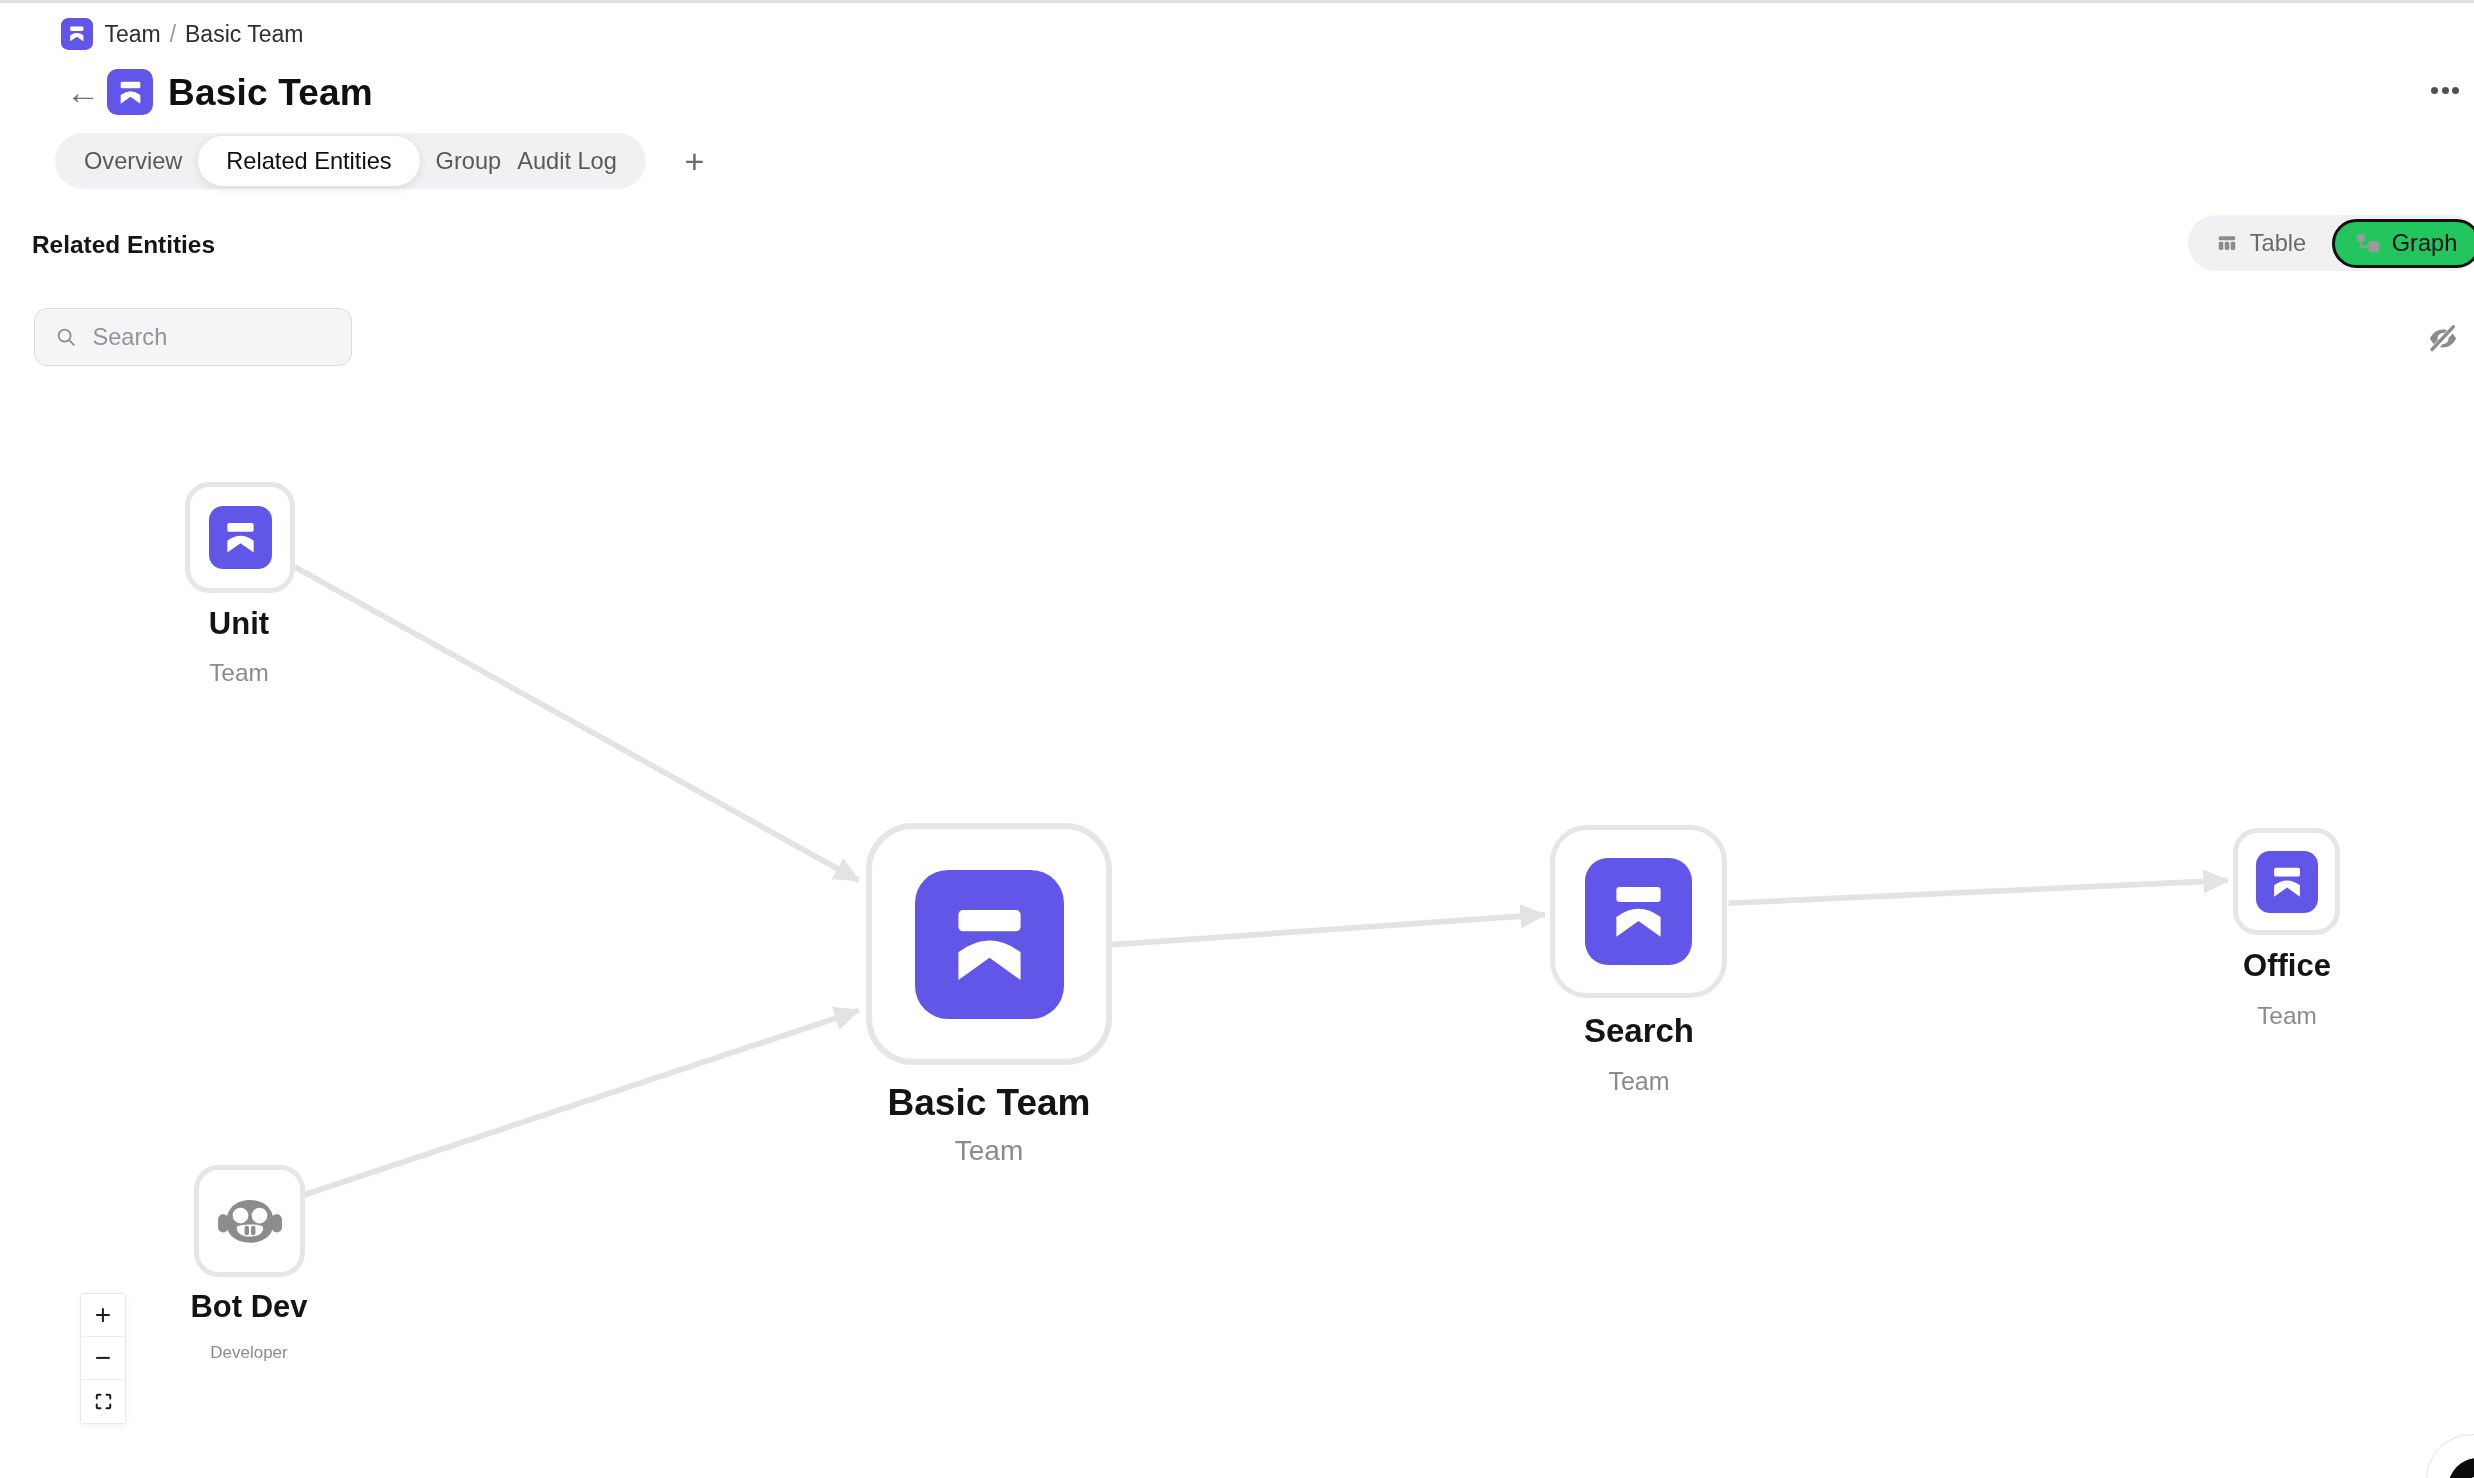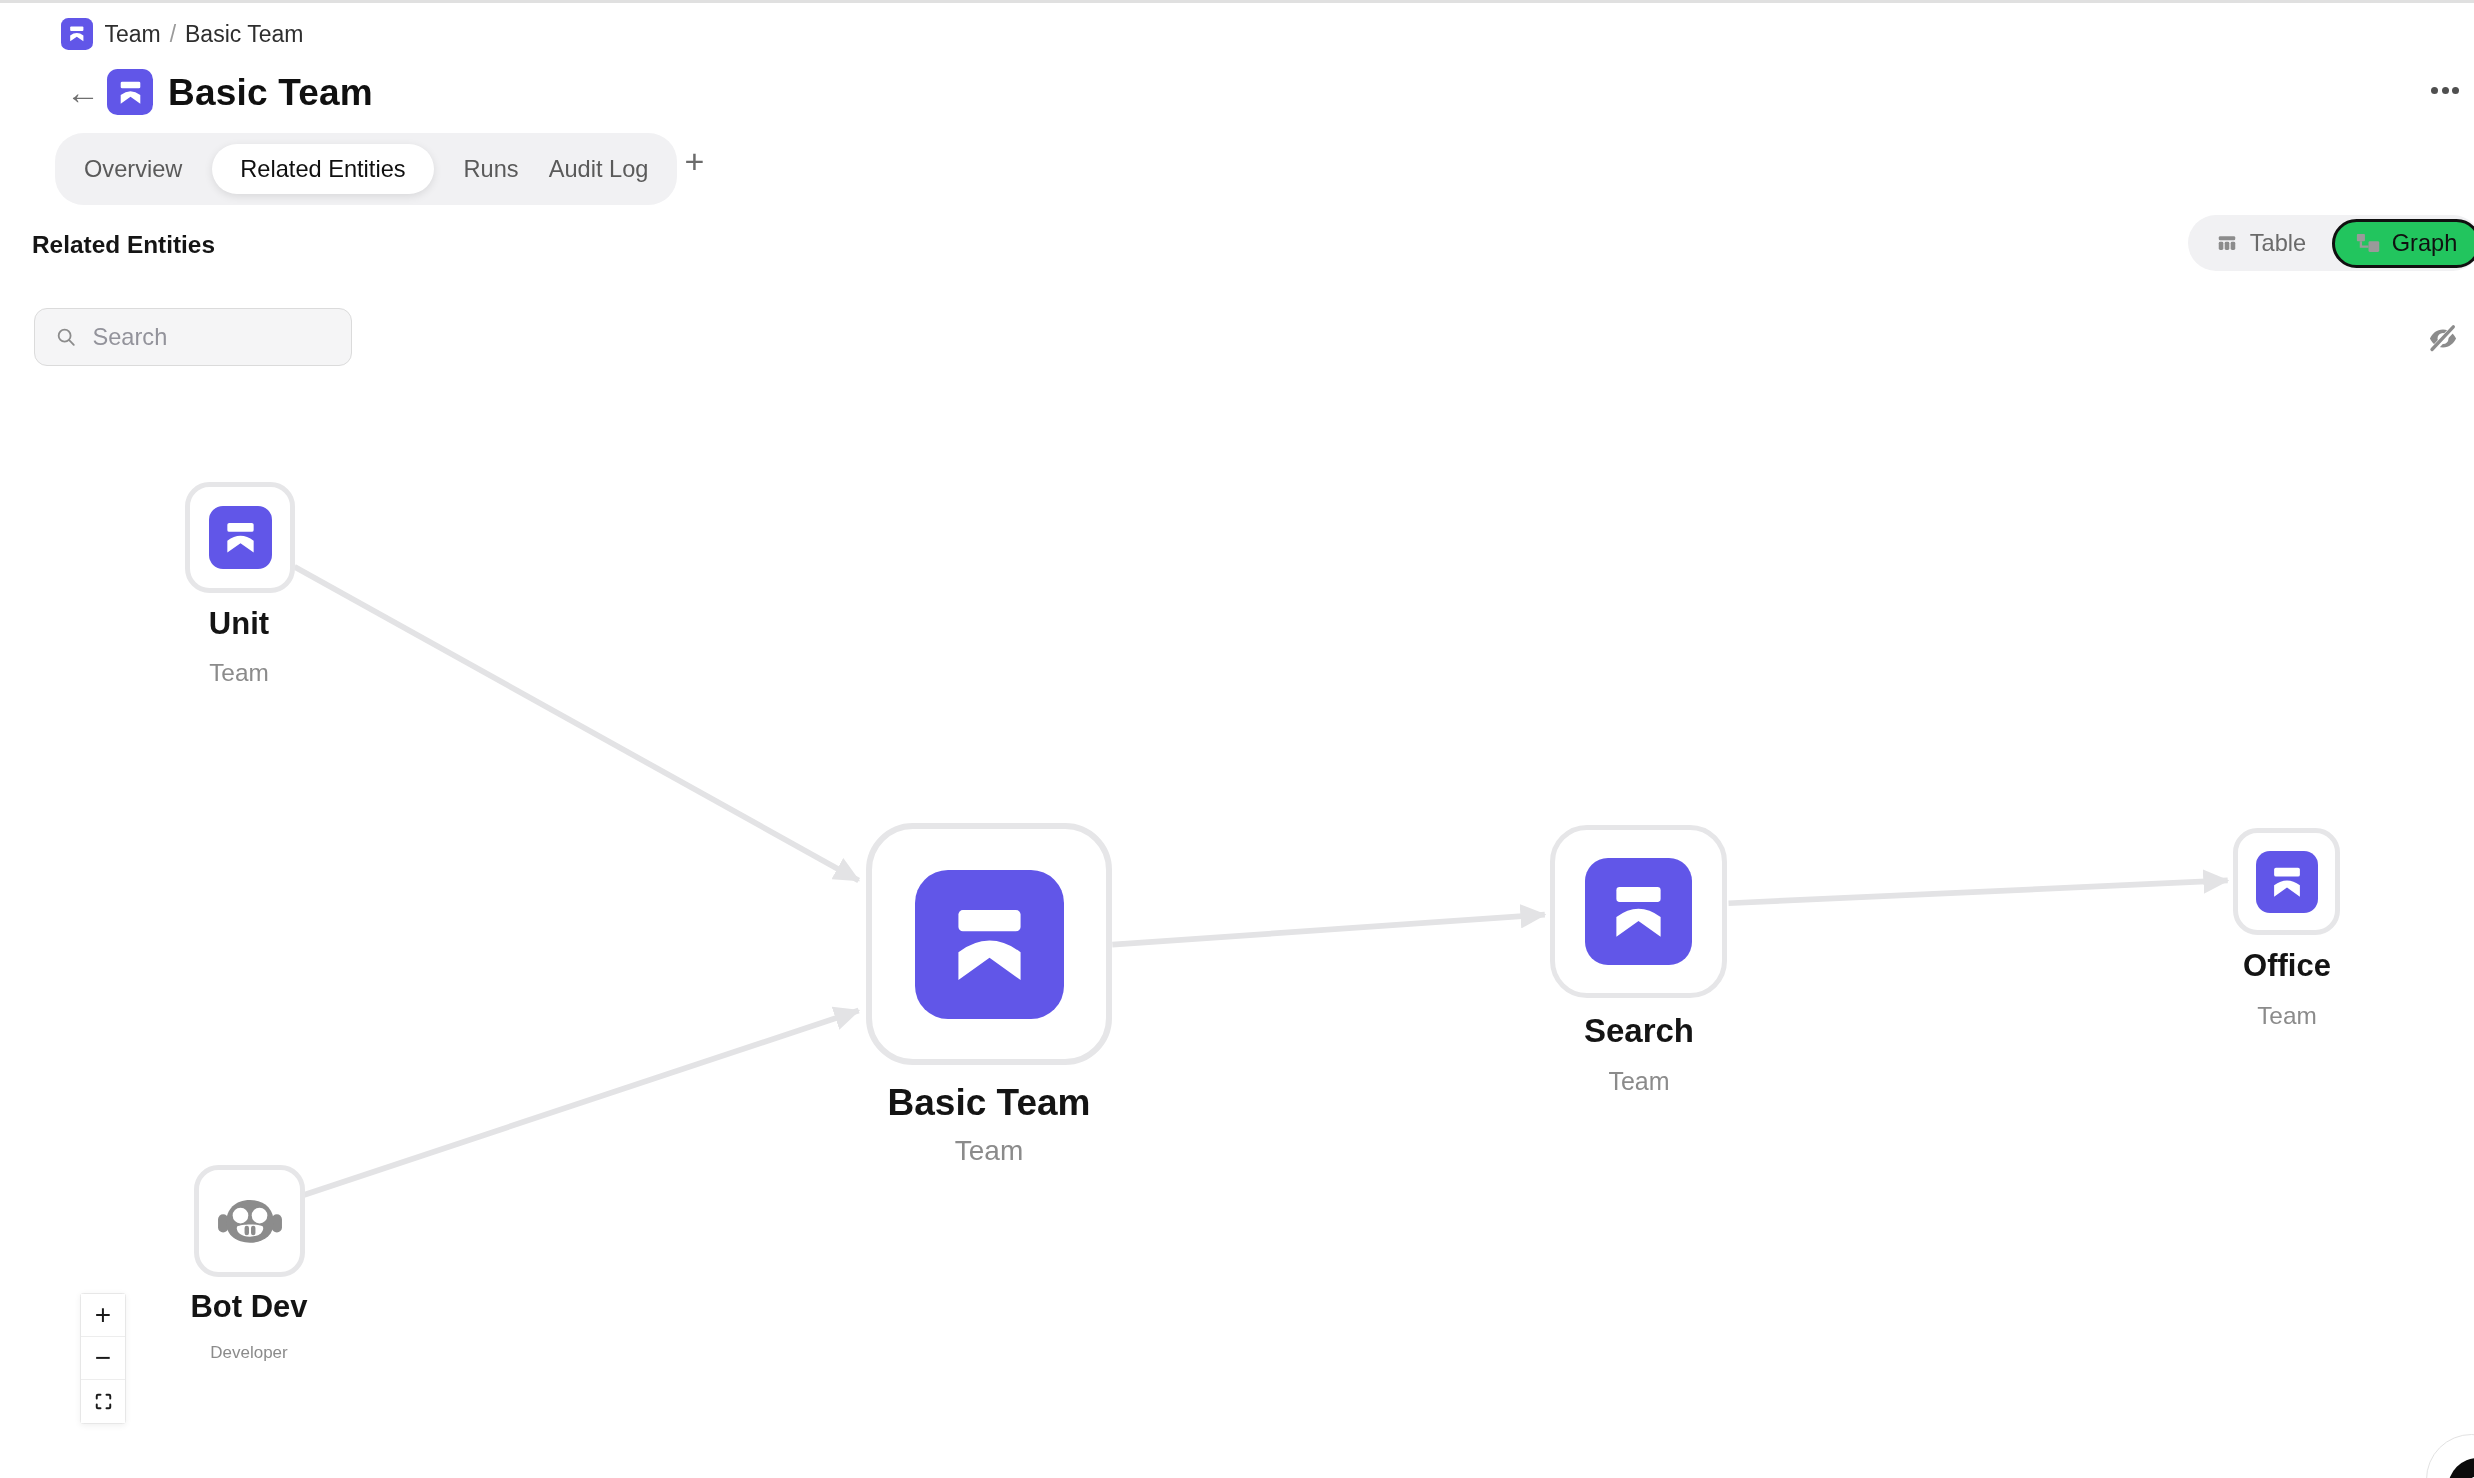--- a/index.html
+++ b/index.html
@@ -22,22 +22,22 @@
   .back-btn{position:absolute;left:65px;top:73px;width:36px;height:39px;font-size:34px;color:#6f6f6f;
     display:flex;align-items:center;justify-content:center;cursor:pointer;background:none;border:none;padding:0;}
   .title-icon{position:absolute;left:107px;top:69px;width:46px;height:46px;border-radius:10.6px;background:#6156E8;
     display:flex;align-items:center;justify-content:center;}
   .title-icon svg{width:35px;height:35px;}
   .page-title{position:absolute;left:168px;top:72px;font-size:37px;font-weight:600;color:#101010;letter-spacing:0.2px;}
   .more-btn{position:absolute;left:2431px;top:81px;display:flex;gap:3.3px;align-items:center;height:19.5px;cursor:pointer;}
   .more-btn .dot{width:7.3px;height:7.3px;border-radius:50%;background:#4f4f4f;}
 
   
-  .tabbar{position:absolute;left:55px;top:133px;height:72px;display:inline-flex;align-items:center;
-    background:#F1F1F3;border-radius:28.5px;padding:0 29px;gap:30px;}
+  .tabbar{position:absolute;left:55px;top:133px;height:56px;display:inline-flex;align-items:center;
+    background:#F1F1F3;border-radius:28.5px;padding:0 29px;gap:16px;}
   .tab{font-size:23.6px;color:#5a5a5a;white-space:nowrap;cursor:pointer;}
   .tab.active{background:#ffffff;color:#0f0f0f;border-radius:25px;padding:11.4px 28px;
     box-shadow:0 2.4px 8.1px rgba(0,0,0,.10);font-weight:500;}
   .tab-add{position:absolute;left:670px;top:137px;width:49px;height:49px;font-size:34px;color:#6b6b6b;
     display:flex;align-items:center;justify-content:center;cursor:pointer;background:none;border:none;font-weight:300;}
 
   
   .section-title{position:absolute;left:32px;top:231px;font-size:24.4px;font-weight:700;color:#151515;}
   .view-toggle{position:absolute;right:5.7px;top:215px;height:56px;display:inline-flex;align-items:center;
     background:#F1F1F3;border-radius:28.5px;padding-left:28px;}
@@ -139,21 +139,21 @@
   <div class="page-title">Basic Team</div>
   <div class="more-btn">
     <div class="dot"></div>
     <div class="dot"></div>
     <div class="dot"></div>
   </div>
 
   <div class="tabbar">
     <div class="tab">Overview</div>
     <div class="tab active">Related Entities</div>
-    <div class="tab">Runs</div>
+    <div class="tab">Group</div>
     <div class="tab">Audit Log</div>
   </div>
   <button class="tab-add">+</button>
 
   <div class="section-title">Related Entities</div>
   <div class="view-toggle">
     <div class="seg-table">
       <svg width="22" height="22" viewBox="0 0 24 24">
           <rect x="3" y="4.5" width="18" height="4.6" rx="1.6" fill="#8C8C8C"></rect>
           <rect x="3" y="10.6" width="5" height="8.9" rx="1.6" fill="#8C8C8C"></rect>

